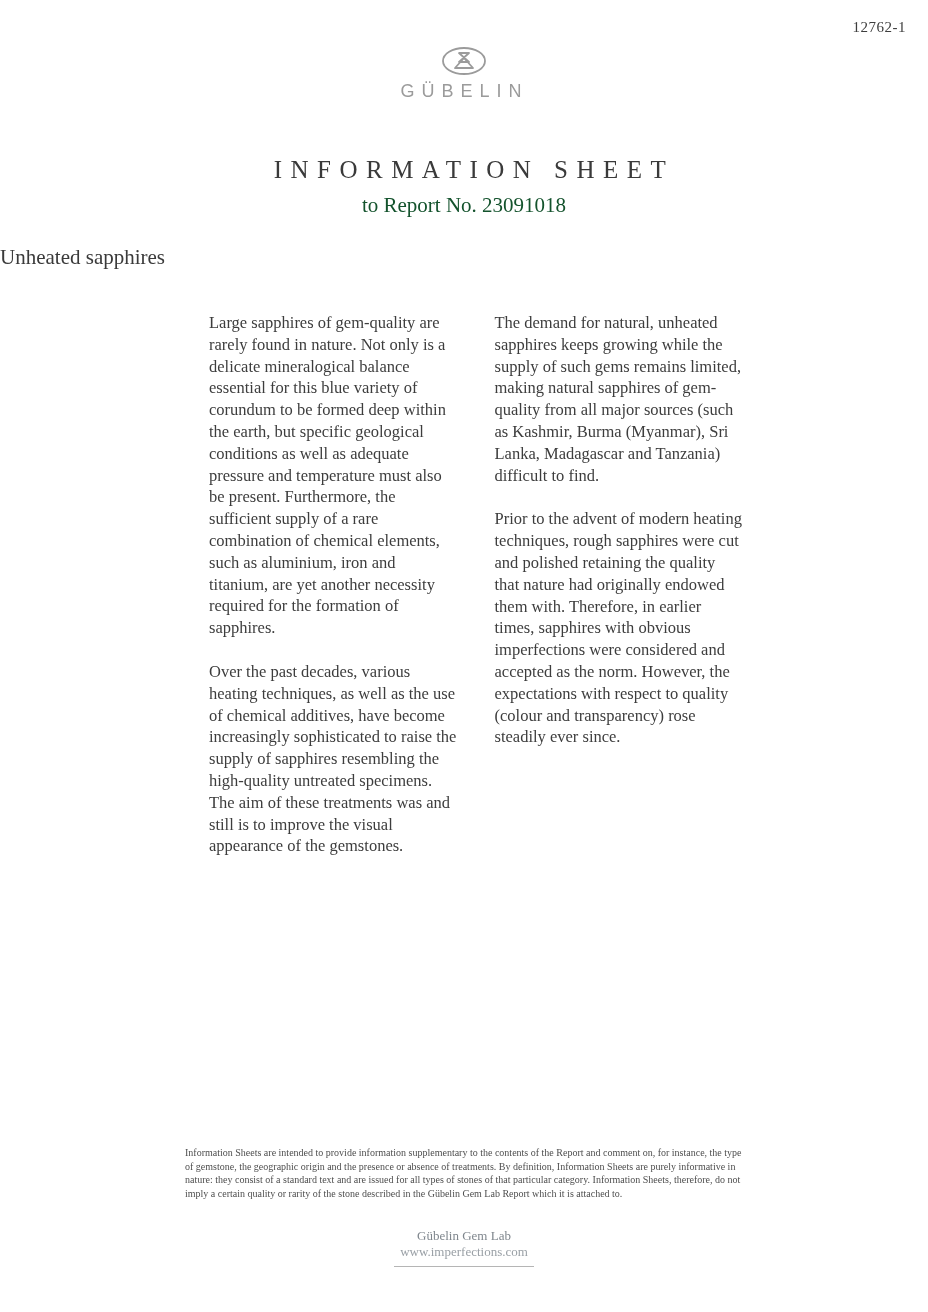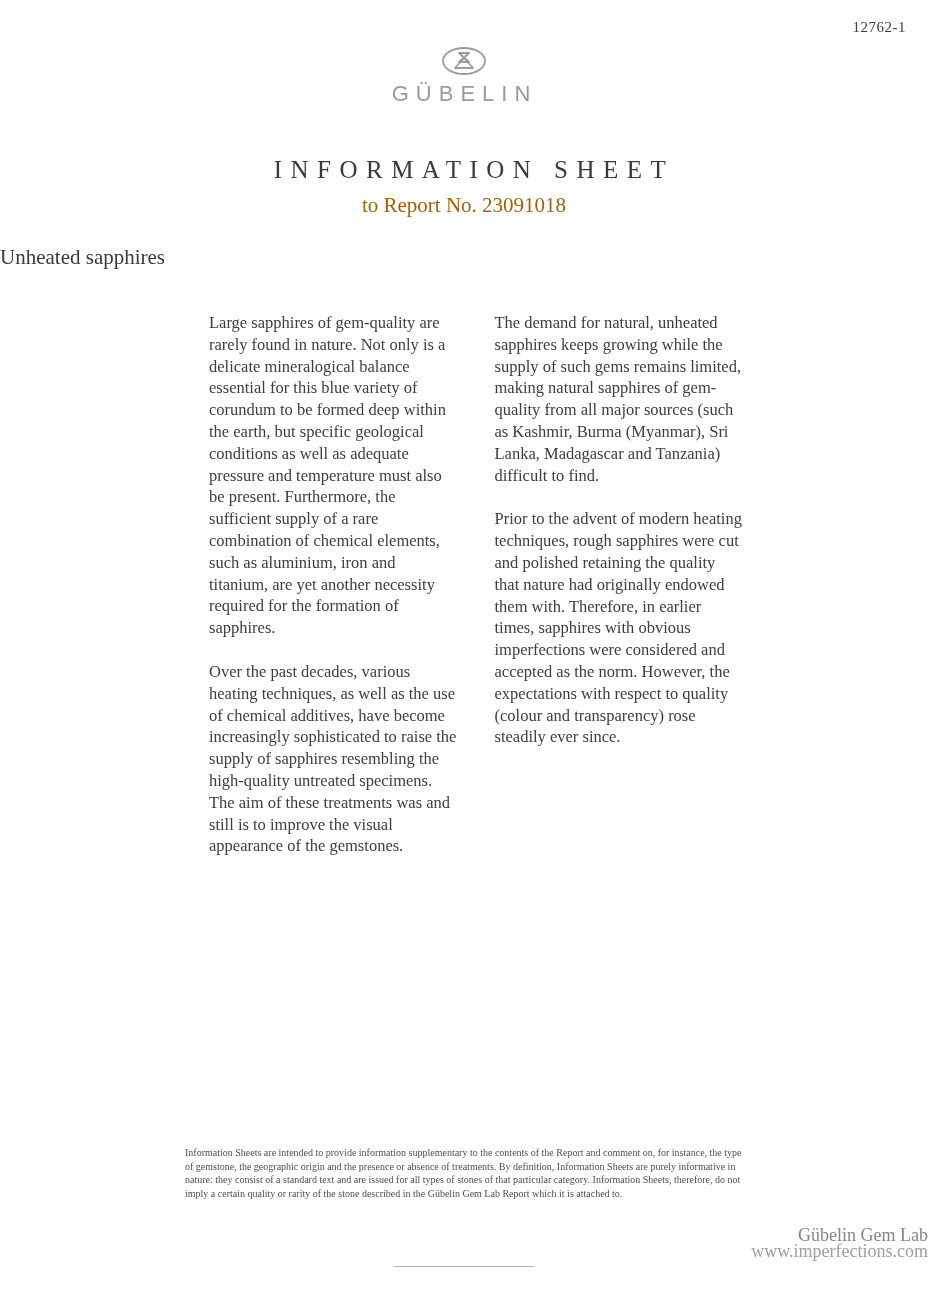--- a/index.html
+++ b/index.html
@@ -32,21 +32,21 @@
     width: 100%;
     text-align: center;
   }
   .logo-emblem {
     display: block;
     margin: 0 auto;
   }
   .brand-name {
     margin-top: 3px;
     font-family: "Liberation Sans", sans-serif;
-    font-size: 22px;
+    font-size: 18px;
     font-weight: 500;
     letter-spacing: 7px;
     padding-left: 1px; 
     color: #9b9b9b;
   }
   .doc-title {
     position: absolute;
     top: 156px;
     left: 0;
     width: 100%;
@@ -57,21 +57,21 @@
     box-sizing: border-box;
     color: #3a3a3a;
   }
   .doc-subtitle {
     position: absolute;
     top: 193px;
     left: 0;
     width: 100%;
     text-align: center;
     font-size: 21px;
-    color: #a16207;
+    color: #14532d;
   }
   .doc-heading {
     position: absolute;
     top: 245px;
     left: 0;
     width: 100%;
     text-align: left;
     font-size: 21px;
     color: #3a3a3a;
   }
@@ -102,22 +102,22 @@
     font-size: 10px;
     line-height: 13.6px;
     text-align: left;
     color: #4e4e4e;
   }
   .footer-block {
     position: absolute;
     top: 1228px;
     left: 0;
     width: 100%;
-    text-align: right;
-    font-size: 18px;
+    text-align: center;
+    font-size: 13px;
     line-height: 15.8px;
   }
   .footer-lab {
     color: #7f868d;
   }
   .footer-locations {
     color: #959ca3;
     white-space: pre-wrap;
   }
   .footer-site {

